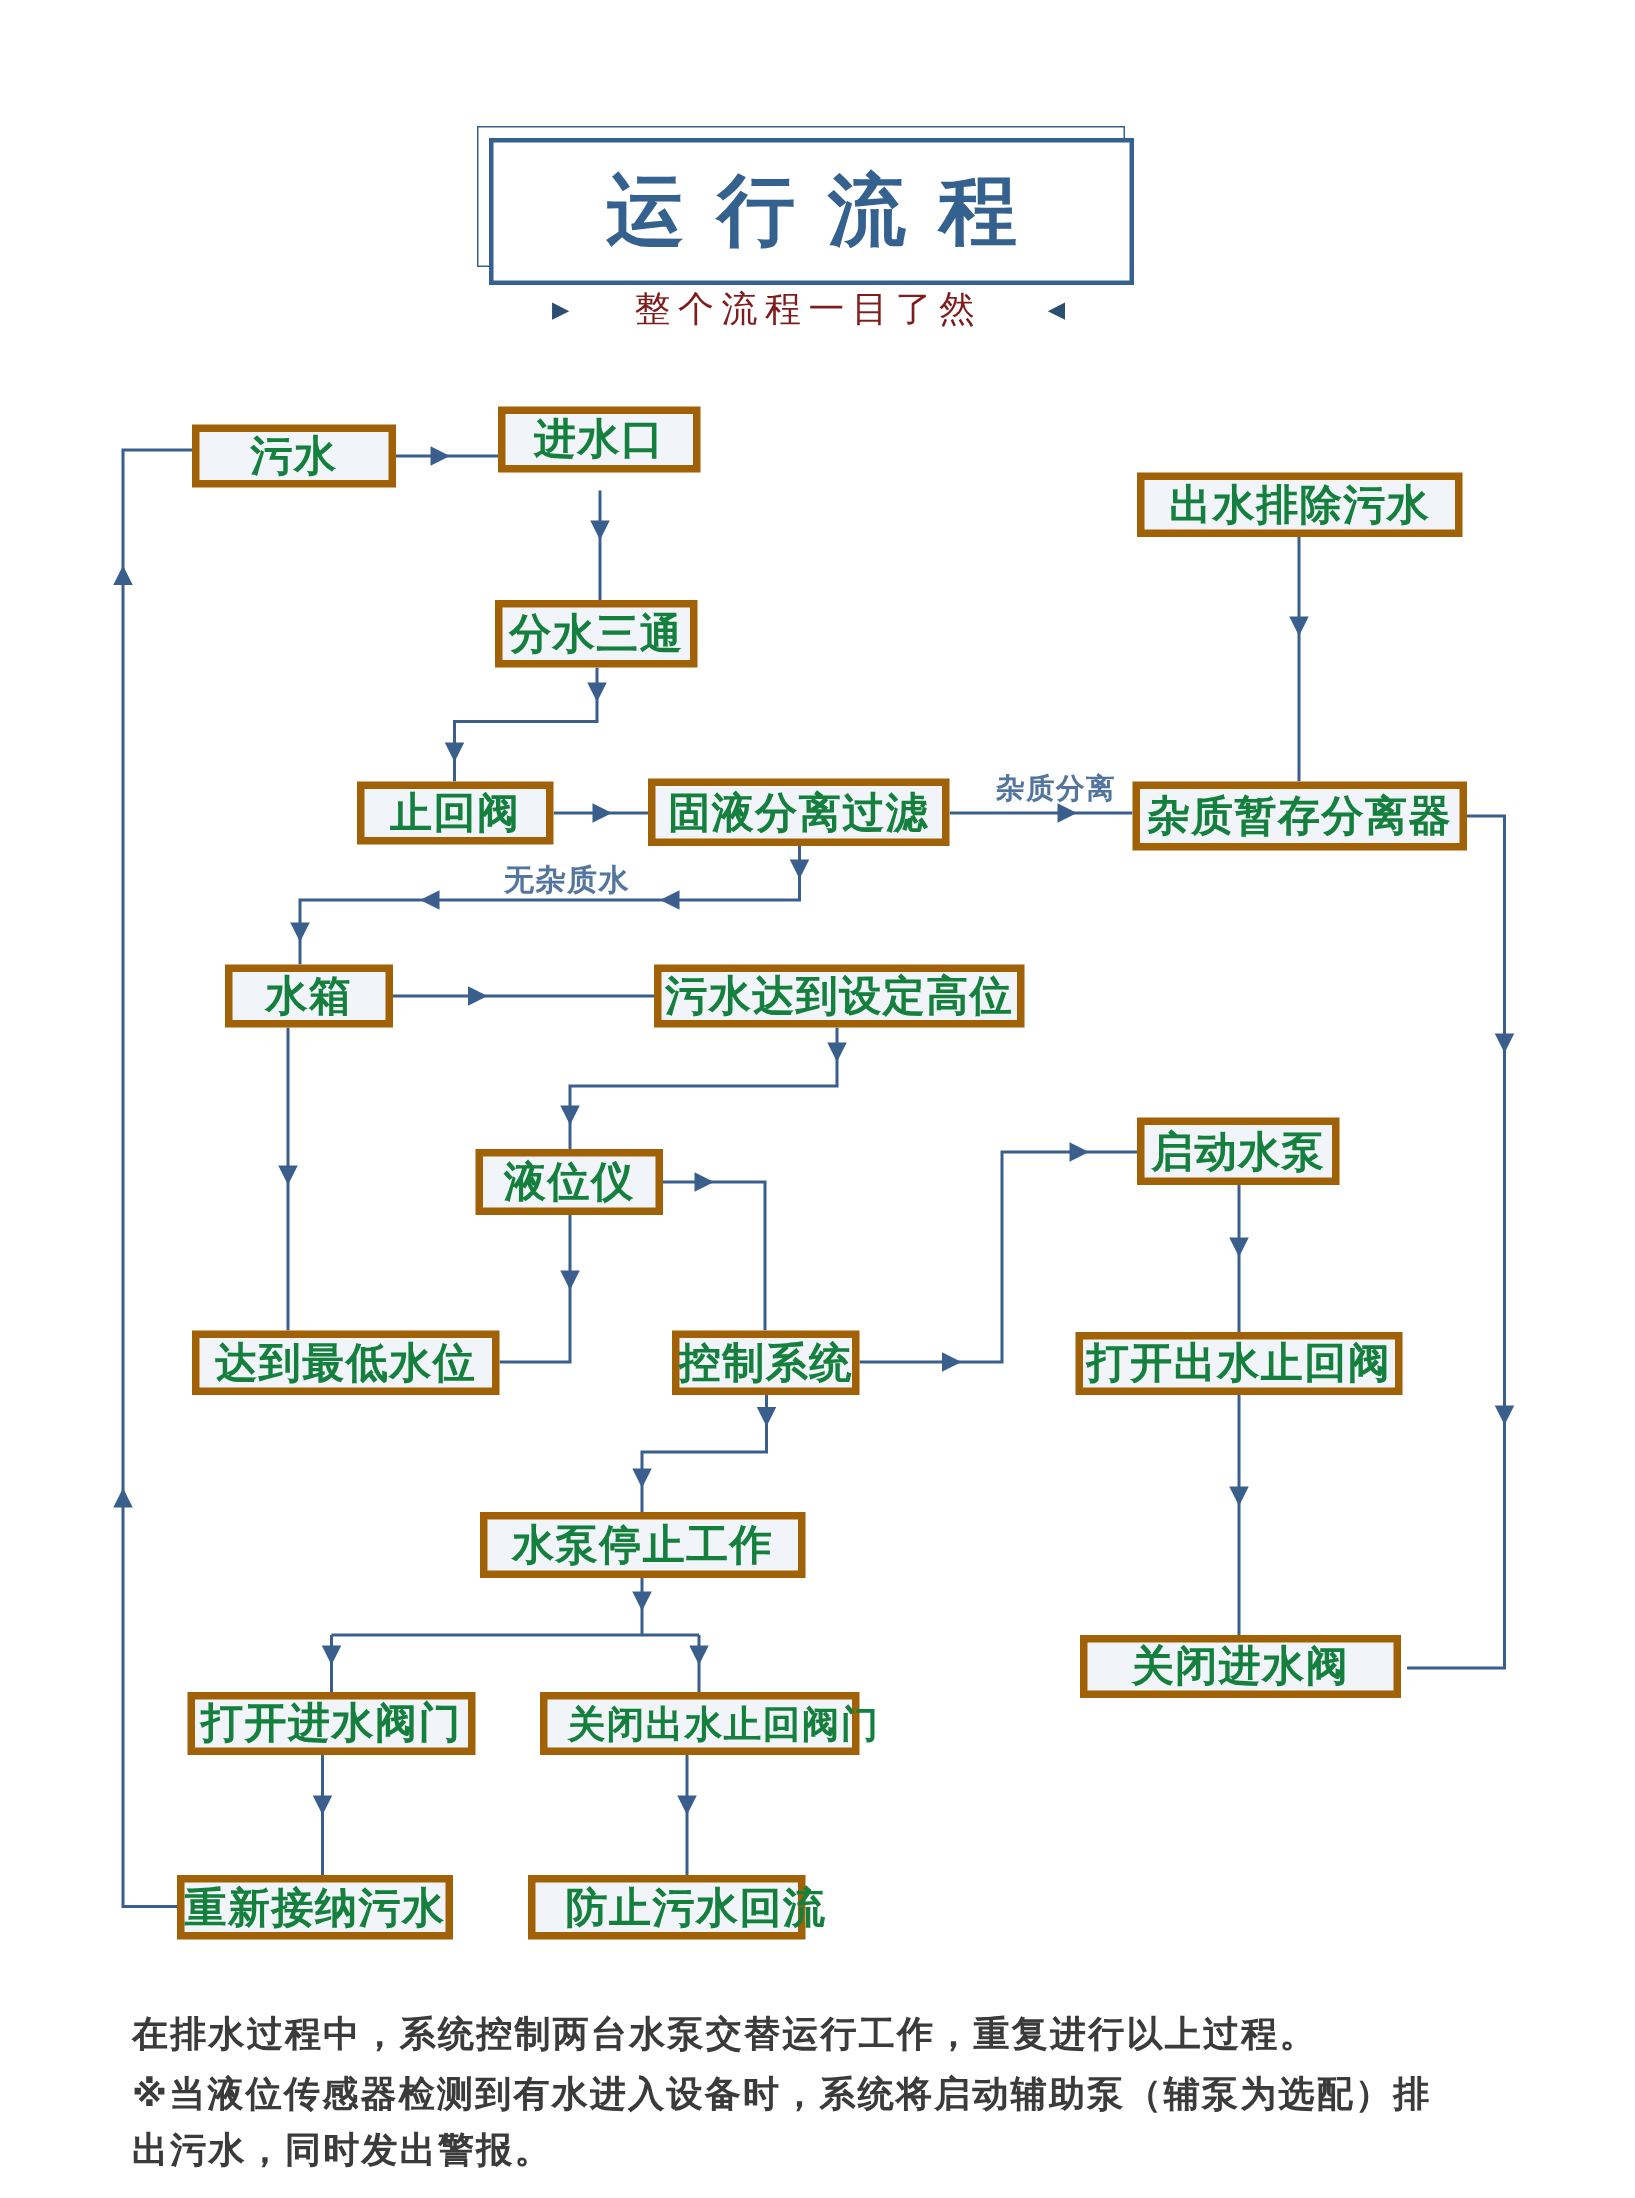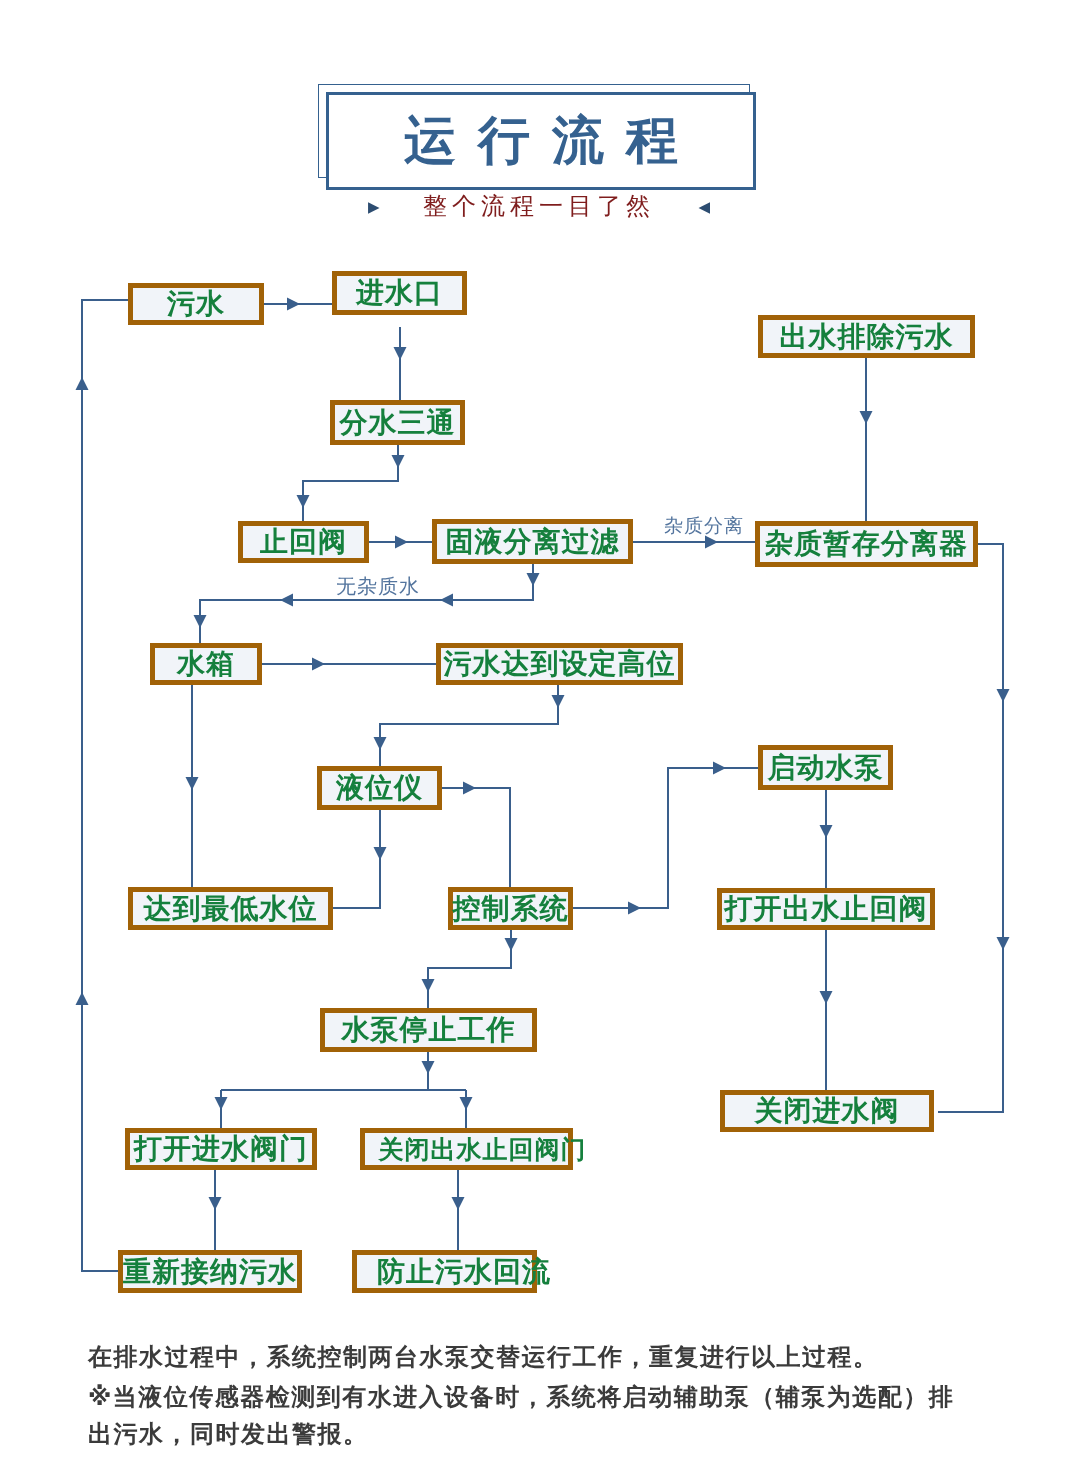--- a/index.html
+++ b/index.html
@@ -22,21 +22,21 @@
     position:absolute;box-sizing:border-box;border:5px solid #a16207;background:#f1f4f9;
     color:#15803d;display:flex;align-items:center;justify-content:center;
     font-size:28px;font-weight:600;letter-spacing:1px;white-space:nowrap;
   }
   .node.sm{font-size:25px;}
   
   svg.flow{position:absolute;left:0;top:0;z-index:0;}
   svg.flow path.ln{stroke:#3a5f8c;stroke-width:2;fill:none;}
   svg.flow path.ar{fill:#3a5f8c;stroke:none;}
   
-  .edge-label{position:absolute;color:#54759e;font-weight:400;white-space:nowrap;}
+  .edge-label{position:absolute;color:#54759e;font-weight:700;white-space:nowrap;}
   .lbl-impurity{left:664px;top:513px;font-size:19px;letter-spacing:1px;}
   .lbl-clean{left:336px;top:573px;font-size:20px;letter-spacing:1px;}
   
   .foot{position:absolute;color:#3b3b3b;font-size:24px;font-weight:600;letter-spacing:1.5px;line-height:37px;}
   .foot1{left:88px;top:1338px;width:900px;}
   .foot2{left:88px;top:1378px;width:868px;}
 </style>
 </head>
 <body>
 

